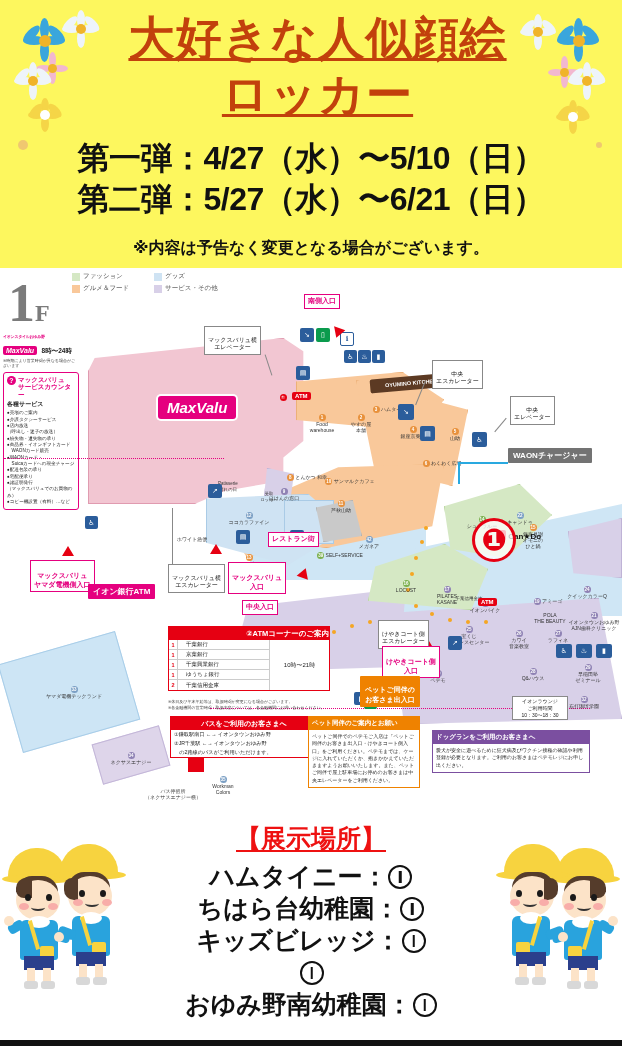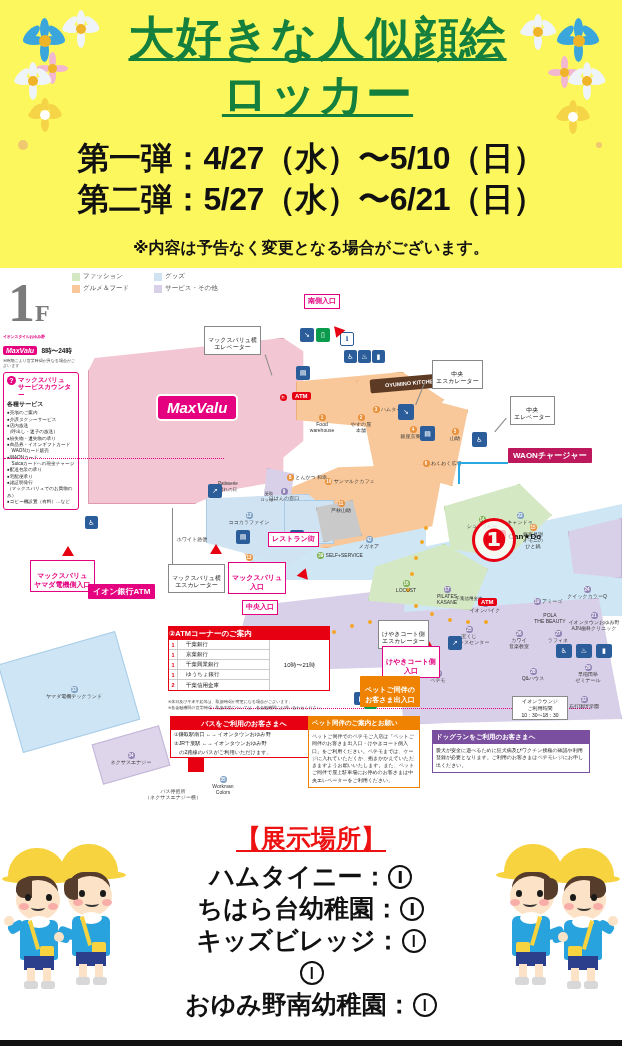--- a/index.html
+++ b/index.html
@@ -12,21 +12,21 @@
   }
 
   
   .header {
     position: absolute; left: 0; top: 0; width: 622px; height: 268px;
     background: #fdf75e;
     overflow: hidden;
   }
   .hdr-title-wrap { position: absolute; left: 0; top: 10px; width: 622px; text-align: center; }
   .hdr-line1, .hdr-line2 {
-    color: #15803d;
+    color: #c2410c;
     font-weight: bold;
     font-size: 46px;
     letter-spacing: 1px;
     line-height: 1.22;
     text-decoration: underline;
     text-decoration-thickness: 3px;
     text-underline-offset: 4px;
     white-space: nowrap;
     margin-left: 13px;
   }
@@ -153,21 +153,21 @@
     display: flex; align-items: center; justify-content: center;
   }
   .circle-marker span { color: #e60012; font-size: 30px; font-weight: bold; line-height: 1; }
 
   
   .atm-table {
     position: absolute; border: 1.5px solid #e60012; background: #fff; width: 162px;
   }
   .atm-th {
     background: #e60012; color: #fff; font-size: 7.5px; font-weight: bold;
-    text-align: left; padding: 1.5px 0;
+    text-align: right; padding: 1.5px 0;
   }
   .atm-body { display: flex; }
   .atm-banks { width: 100px; }
   .atm-row { display: flex; border-bottom: 1px solid #ccc; height: 10px; align-items: center; }
   .atm-row:last-child { border-bottom: none; }
   .atm-idx {
     width: 9px; color: #e60012; font-size: 5.5px; font-weight: bold; text-align: center; flex: none;
     border-right: 1px solid #ccc; line-height: 10px;
   }
   .atm-name { font-size: 5.5px; color: #222; padding-left: 8px; }
@@ -690,21 +690,21 @@
 エスカレーター</span>
   </div>
   <div class="lead" style="left:420px;top:112px;width:1px;height:26px;transform:rotate(22deg);"></div>
 
   <div class="callout callout-gray" style="left:510px;top:128px;white-space:pre-line;">
     <span>中央
 エレベーター</span>
   </div>
   <div class="lead" style="left:500px;top:148px;width:1px;height:18px;transform:rotate(40deg);"></div>
 
-  <div class="label-solid" style="left:508px;top:180px;background:#be185d;">
+  <div class="label-solid" style="left:508px;top:180px;background:#737373;">
     <span>WAONチャージャー</span>
   </div>
   <div style="position:absolute;left:458px;top:194px;width:50px;height:1.5px;background:#29a9e0;"></div>
   <div style="position:absolute;left:458px;top:194px;width:1.5px;height:22px;background:#29a9e0;"></div>
 
   <div class="callout callout-pink" style="left:30px;top:292px;white-space:pre-line;">
     <span>マックスバリュ
 ヤマダ電機側入口</span>
   </div>
 

